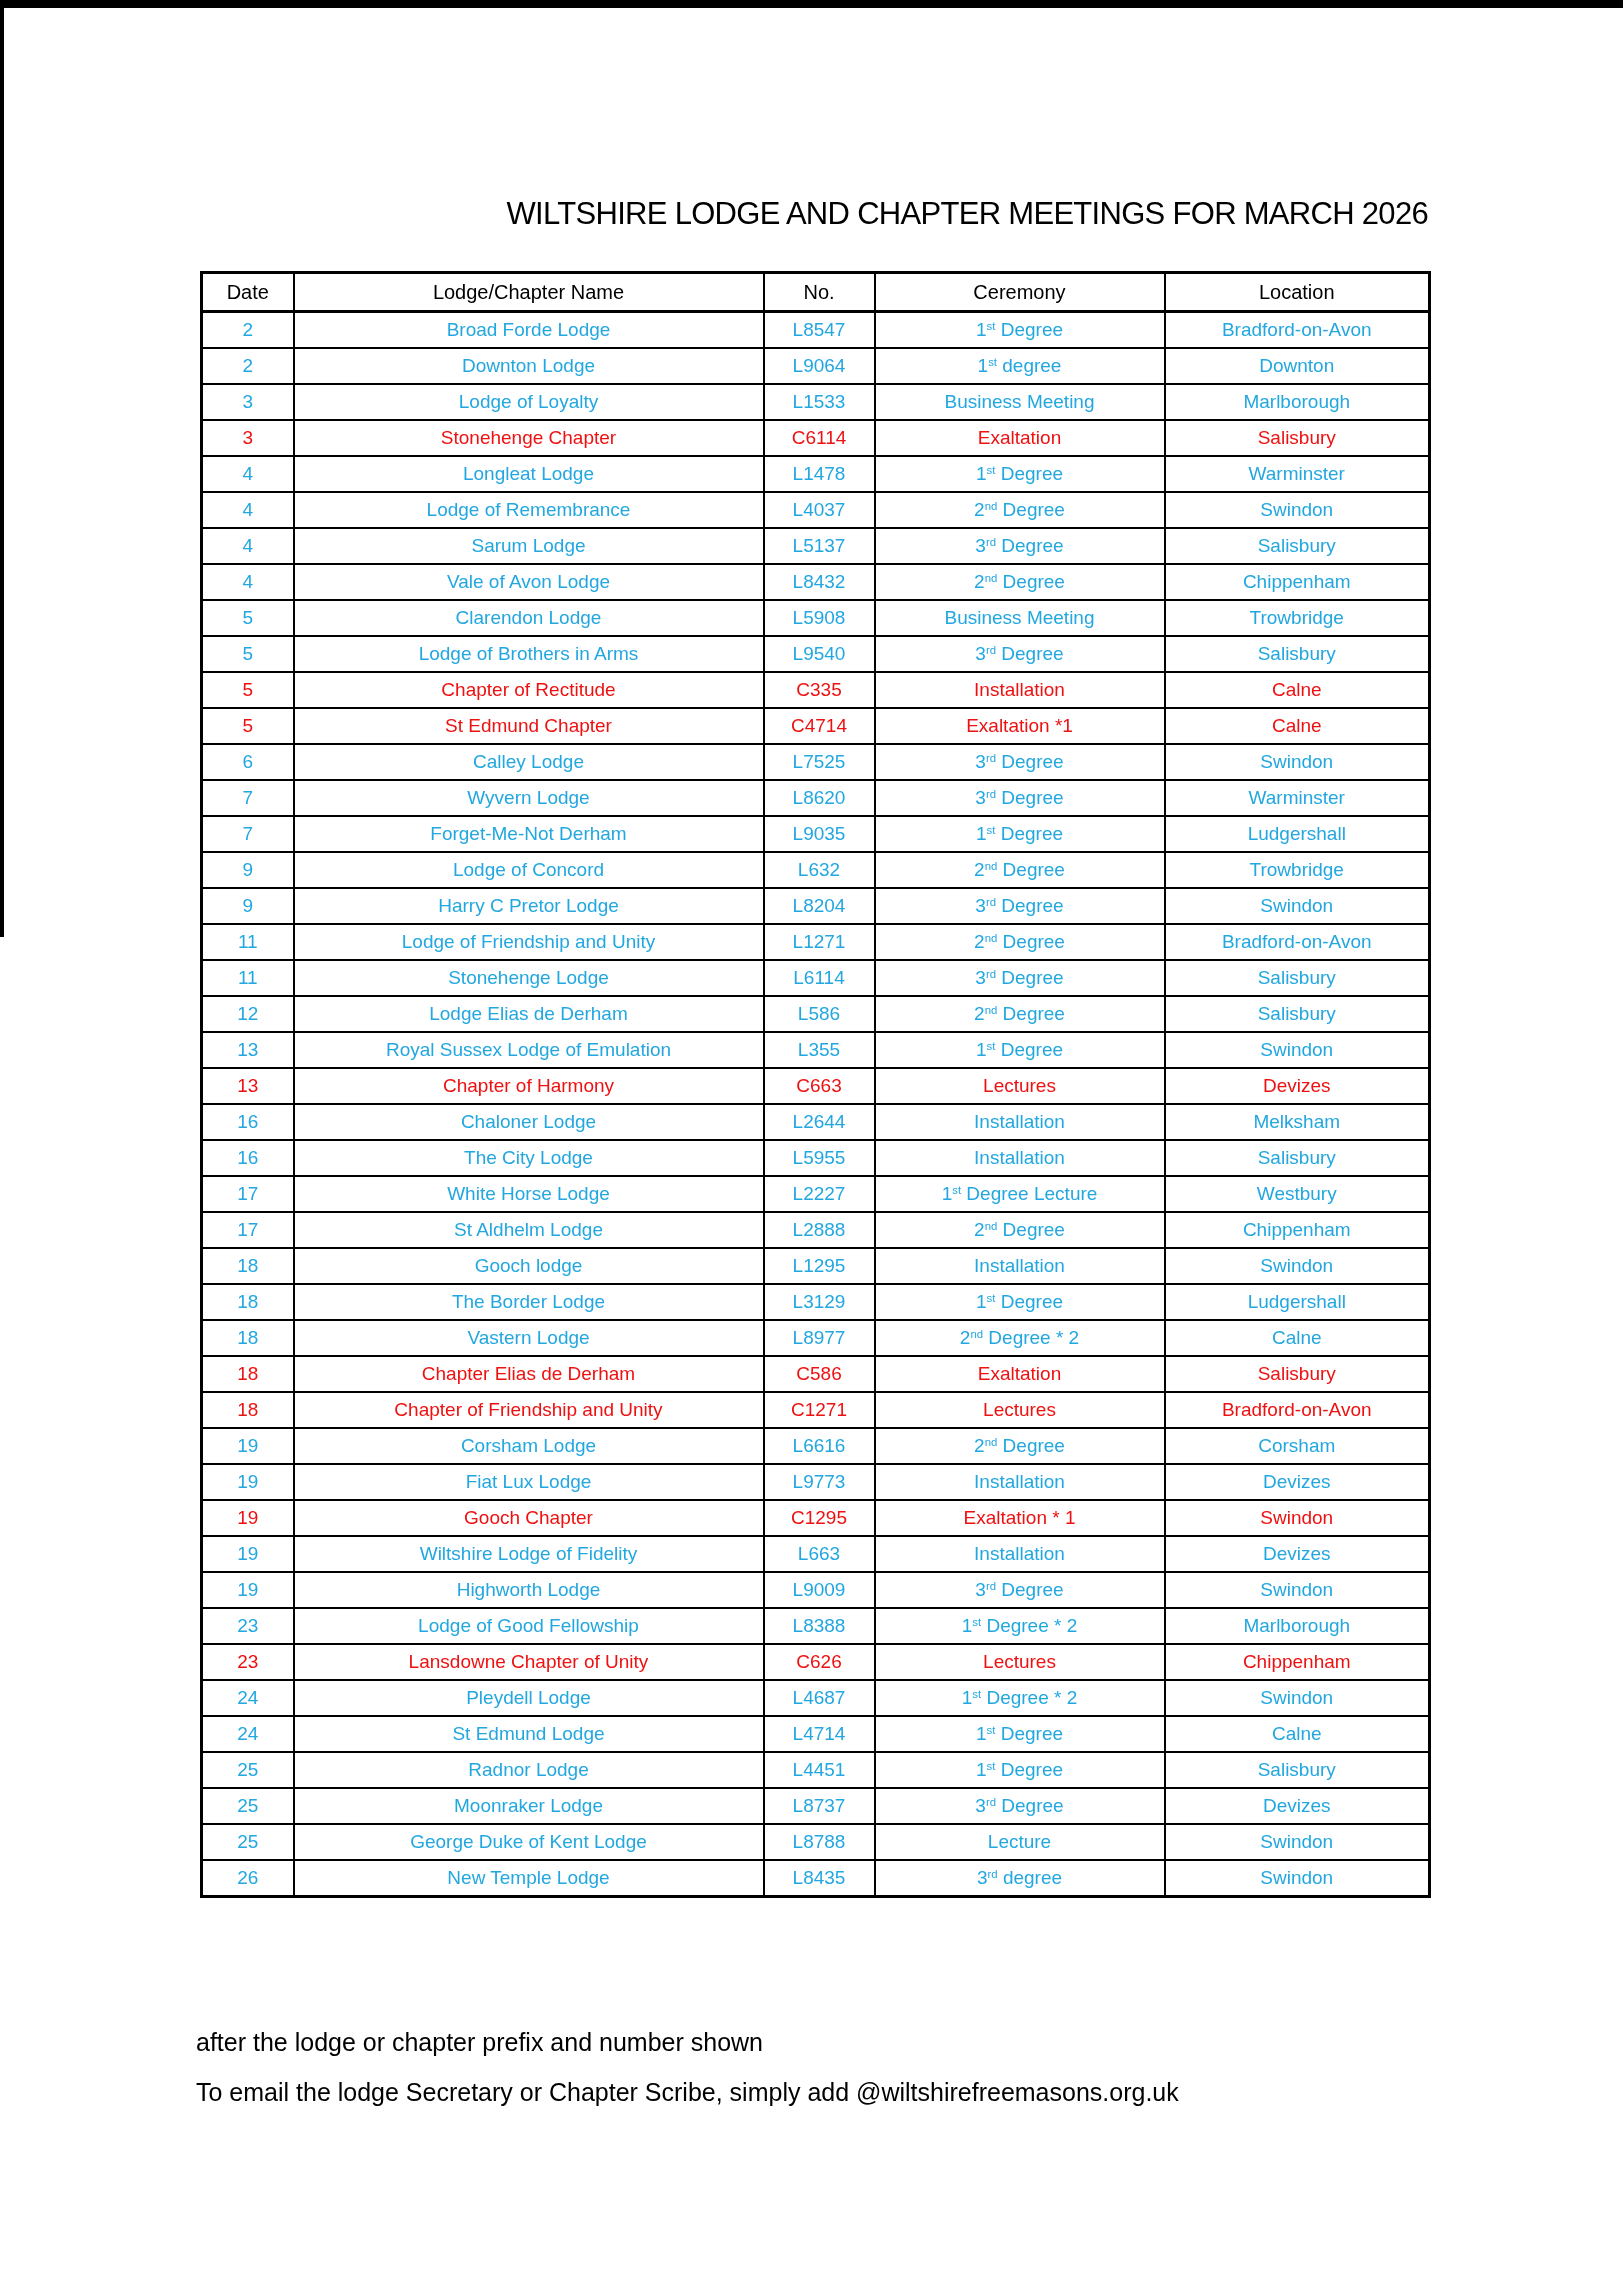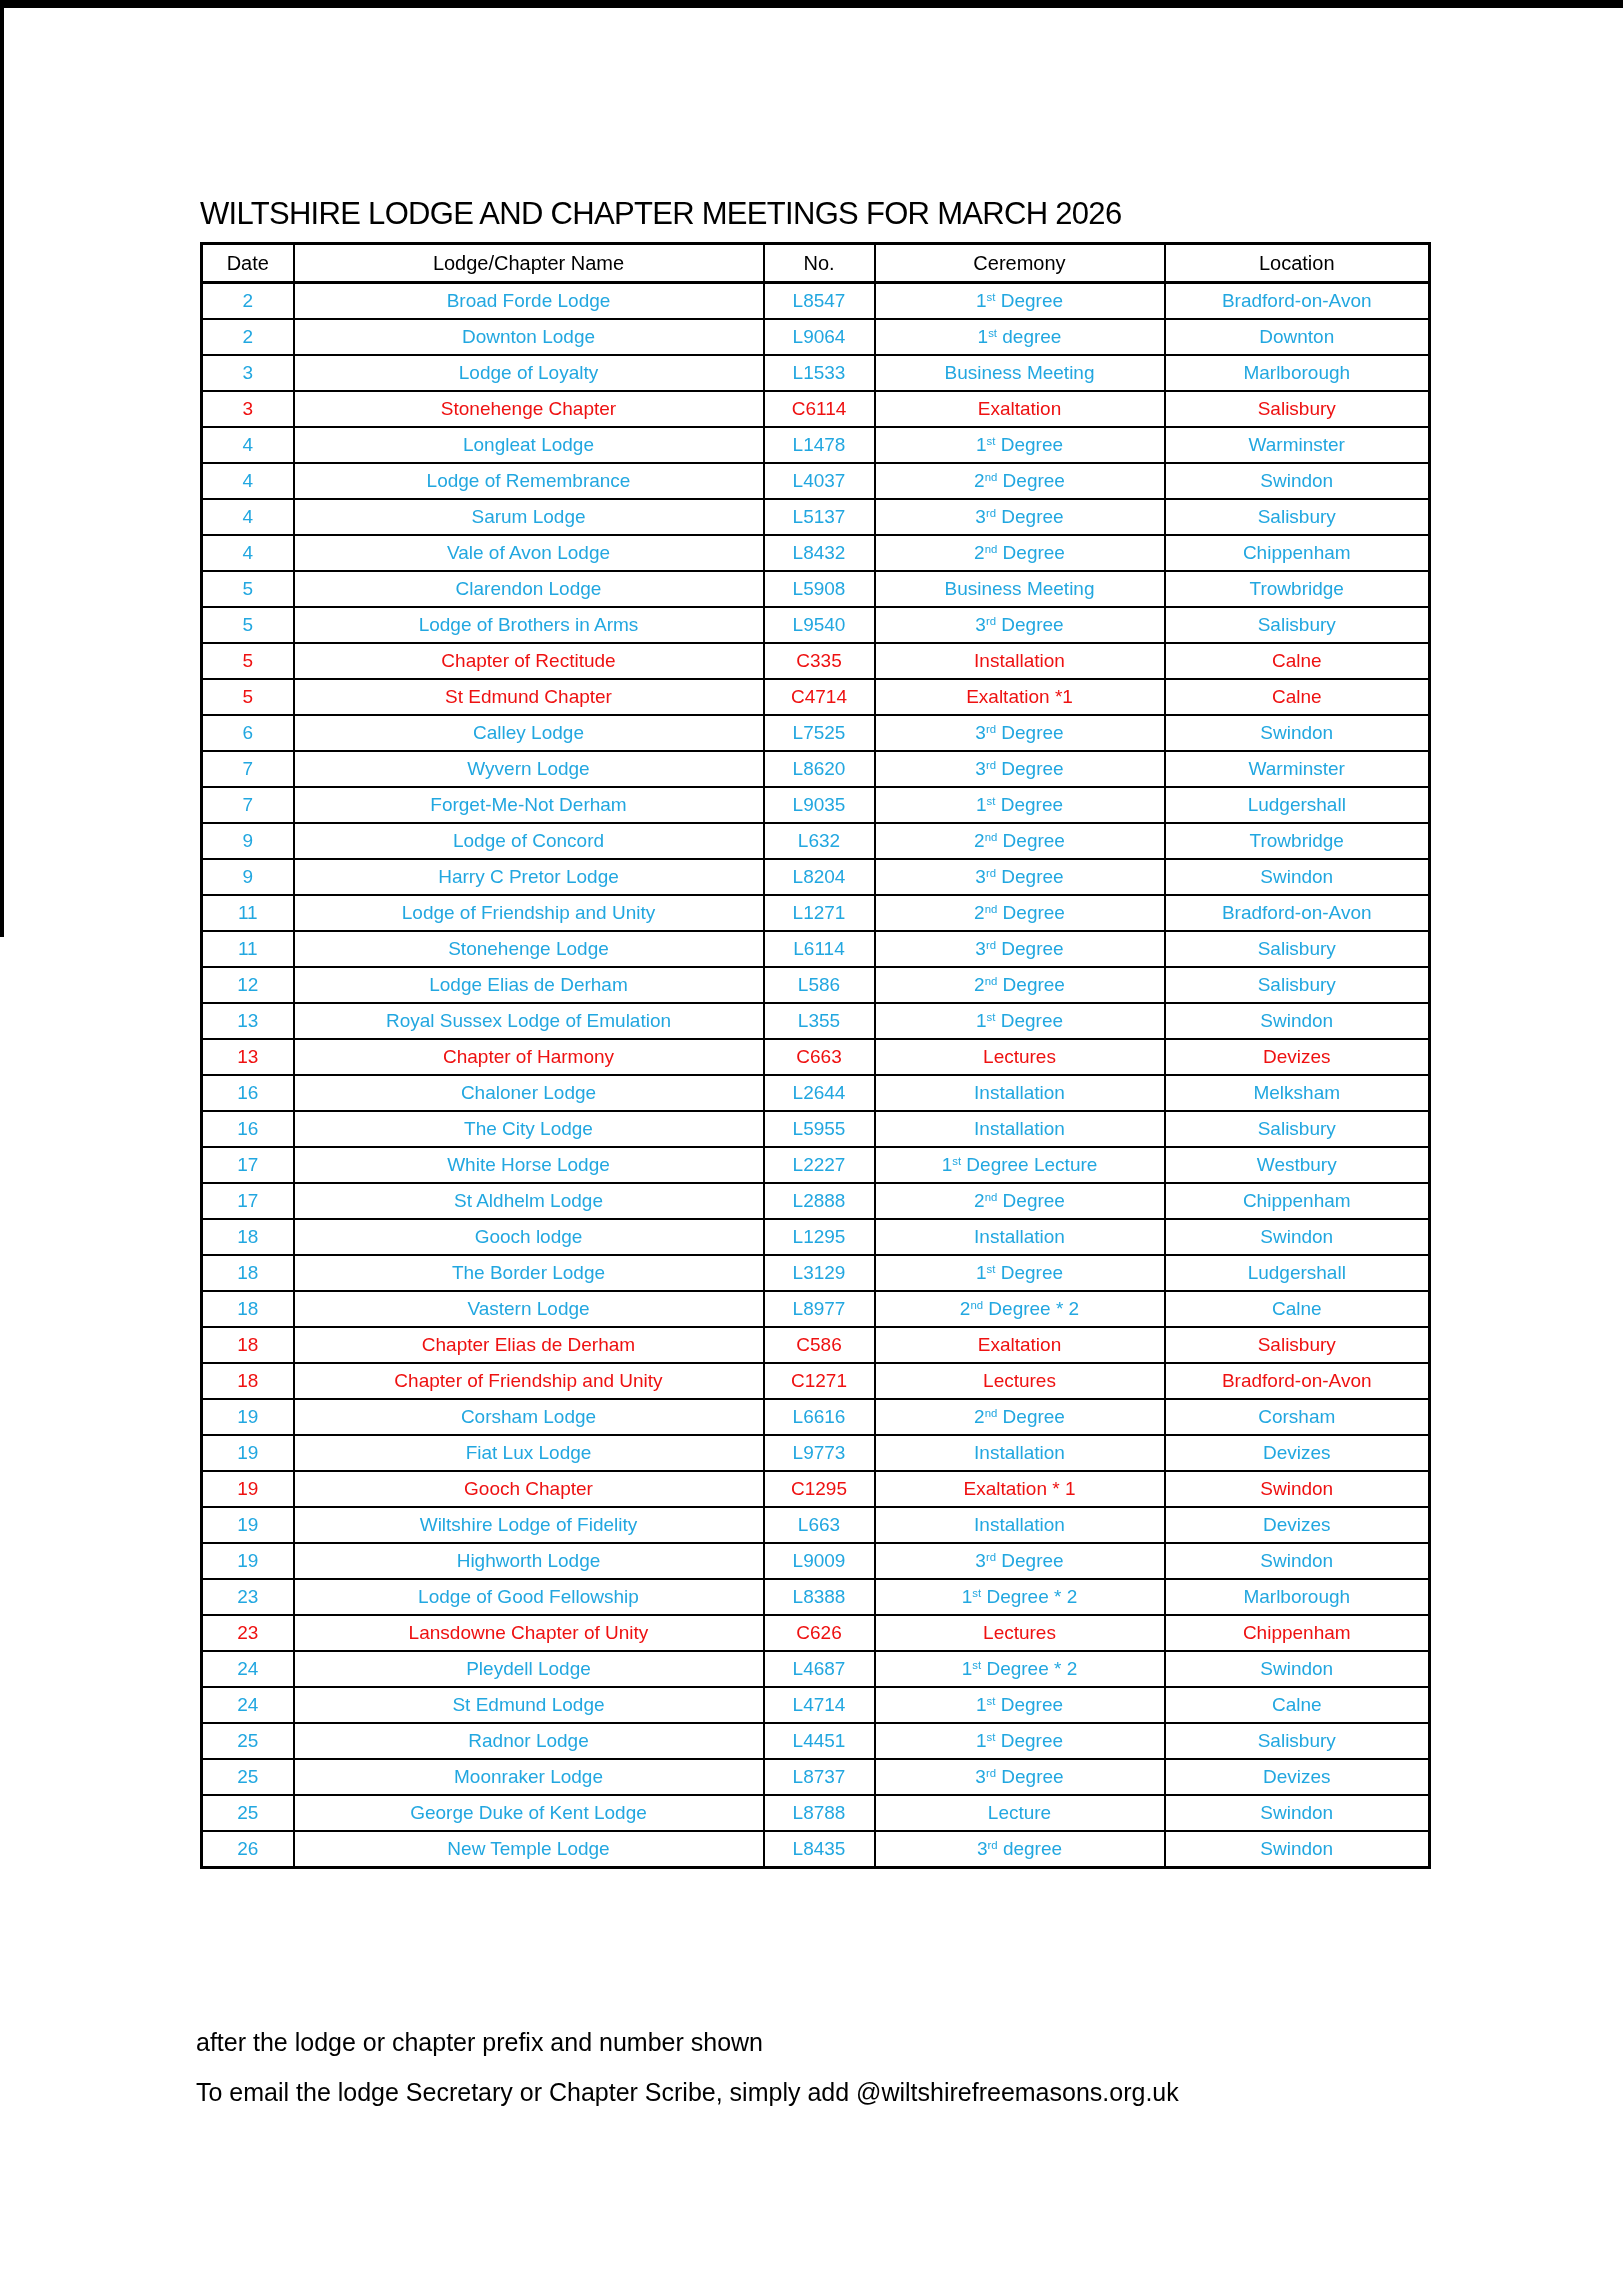--- a/index.html
+++ b/index.html
@@ -15,29 +15,29 @@
     position: absolute; top: 0; left: 0;
     width: 1623px; height: 7.9px; background: #000;
   }
   .frame-left {
     position: absolute; top: 0; left: 0;
     width: 3.9px; height: 937px; background: #000;
   }
   .title {
     position: absolute;
     top: 196px; left: 200px; width: 1228px;
-    text-align: left;
+    text-align: right;
     font-size: 31px;
     letter-spacing: -0.7px;
     color: #000;
     white-space: nowrap;
   }
   table.meetings {
     position: absolute;
-    top: 242px; left: 200px;
+    top: 271px; left: 200px;
     width: 1228px;
     border-collapse: collapse;
     table-layout: fixed;
     border: 3.3px solid #000;
   }
   table.meetings th, table.meetings td {
     border: 2px solid #000;
     text-align: center;
     vertical-align: middle;
     padding: 0 3.9px;

